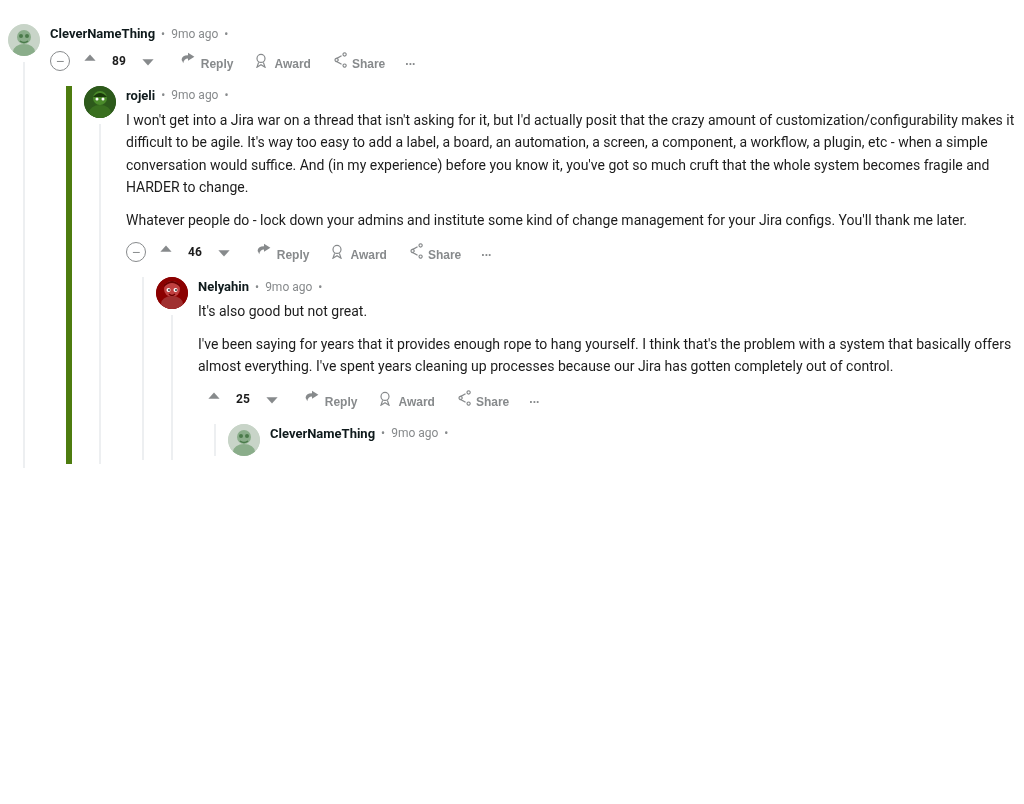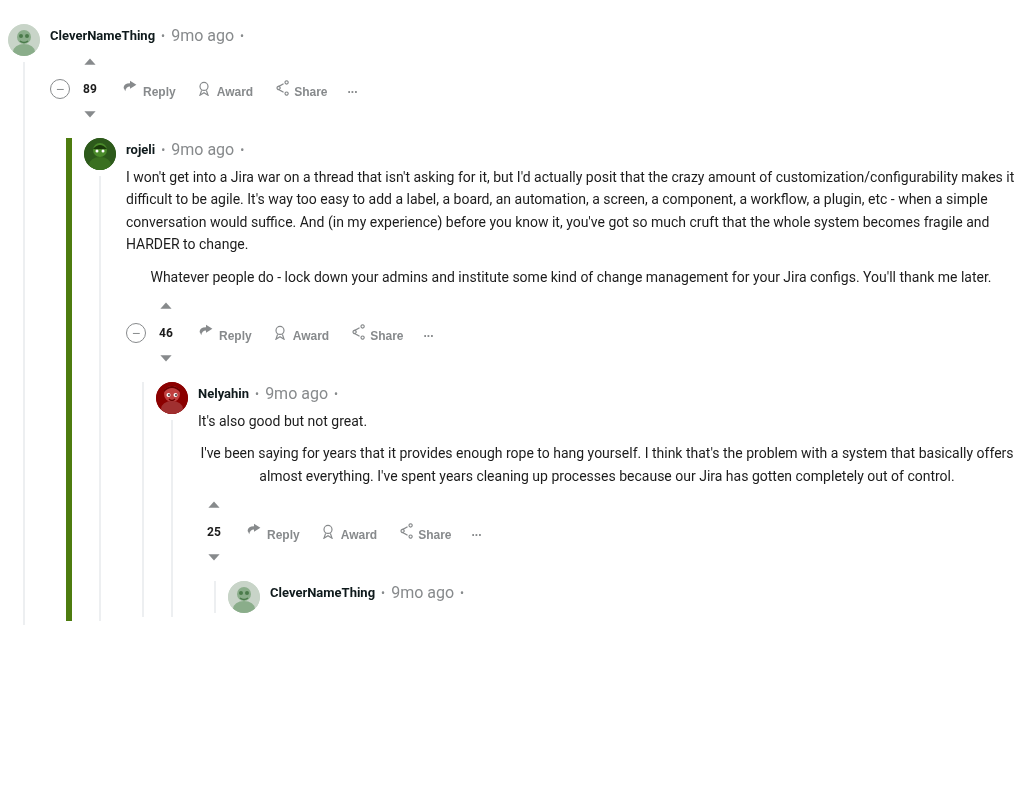--- a/index.html
+++ b/index.html
@@ -70,49 +70,47 @@
       font-weight: 700;
       font-size: 13px;
       color: #0f1a1c;
       cursor: pointer;
     }
     .meta-dot {
       color: #878a8c;
       font-size: 12px;
     }
     .timestamp {
-      font-size: 16px;
+      font-size: 12px;
       color: #878a8c;
       text-align: right;
     }
     .comment-body {
       font-size: 14px;
       color: #1c1c1c;
       line-height: 1.6;
       margin-bottom: 8px;
     }
     .comment-body p + p {
       margin-top: 10px;
-      text-align: center;
     }
 
     
     .action-bar {
       display: flex;
       align-items: center;
       gap: 4px;
       flex-wrap: wrap;
       margin-bottom: 12px;
     }
     .vote-group {
       display: flex;
       align-items: center;
       gap: 2px;
       margin-right: 4px;
-      flex-direction: column;
     }
     .action-btn {
       display: flex;
       align-items: flex-end;
       gap: 5px;
       padding: 4px 8px;
       border-radius: 2px;
       border: none;
       background: transparent;
       color: #878a8c;

